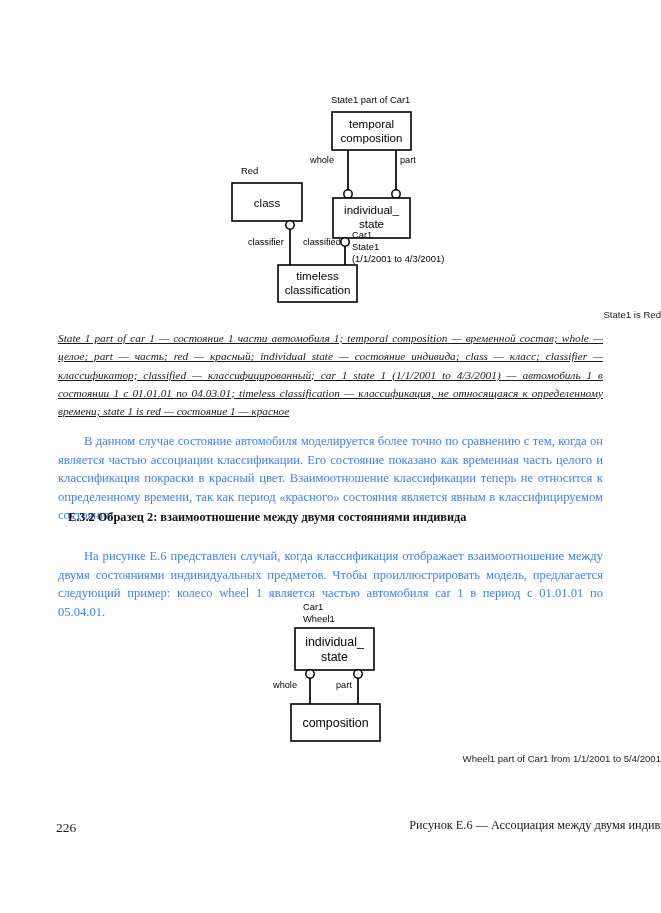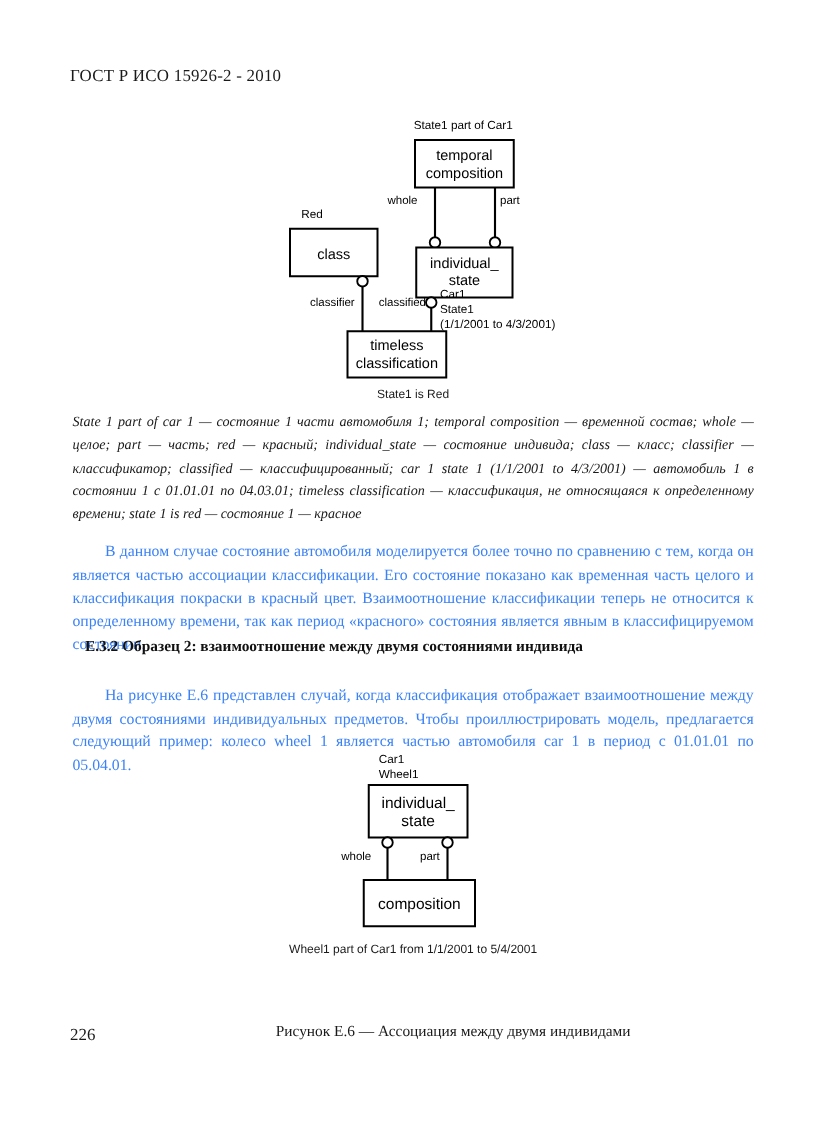--- a/index.html
+++ b/index.html
@@ -51,26 +51,27 @@
   }
   .para.indent { text-indent: 26px; }
 
   .legend {
     position: absolute;
     font-size: 11.3px;
     line-height: 18.3px;
     font-style: italic;
     text-align: justify;
     color: #1a1a1a;
+    text-decoration: underline;
   }
 
   .fig-caption {
     position: absolute;
     width: 100%;
-    text-align: center;
+    text-align: right;
     font-size: 12.3px;
     color: #1a1a1a;
   }
 
   .sec-head {
     position: absolute;
     left: 68px;
     font-size: 12.3px;
     font-weight: bold;
     color: #111;
@@ -114,21 +115,20 @@
     fill: #ffffff;
     stroke: #000000;
     stroke-width: 1.5;
   }
 </style>
 </head>
 <body>
 
 <div class="page">
 
-  <div class="doc-header">ГОСТ Р ИСО 15926-2 - 2010</div>
 
   <div class="diagram" style="top:90px; left:0; width:543px;">
     <svg width="661" height="215" viewBox="0 0 661 215">
 
       <text class="ann-text" x="331" y="13">State1 part of Car1</text>
 
       <rect class="box" x="332" y="22" width="79" height="38"></rect>
       <text class="node-text" x="371.5" y="38">temporal</text>
       <text class="node-text" x="371.5" y="52">composition</text>
 

